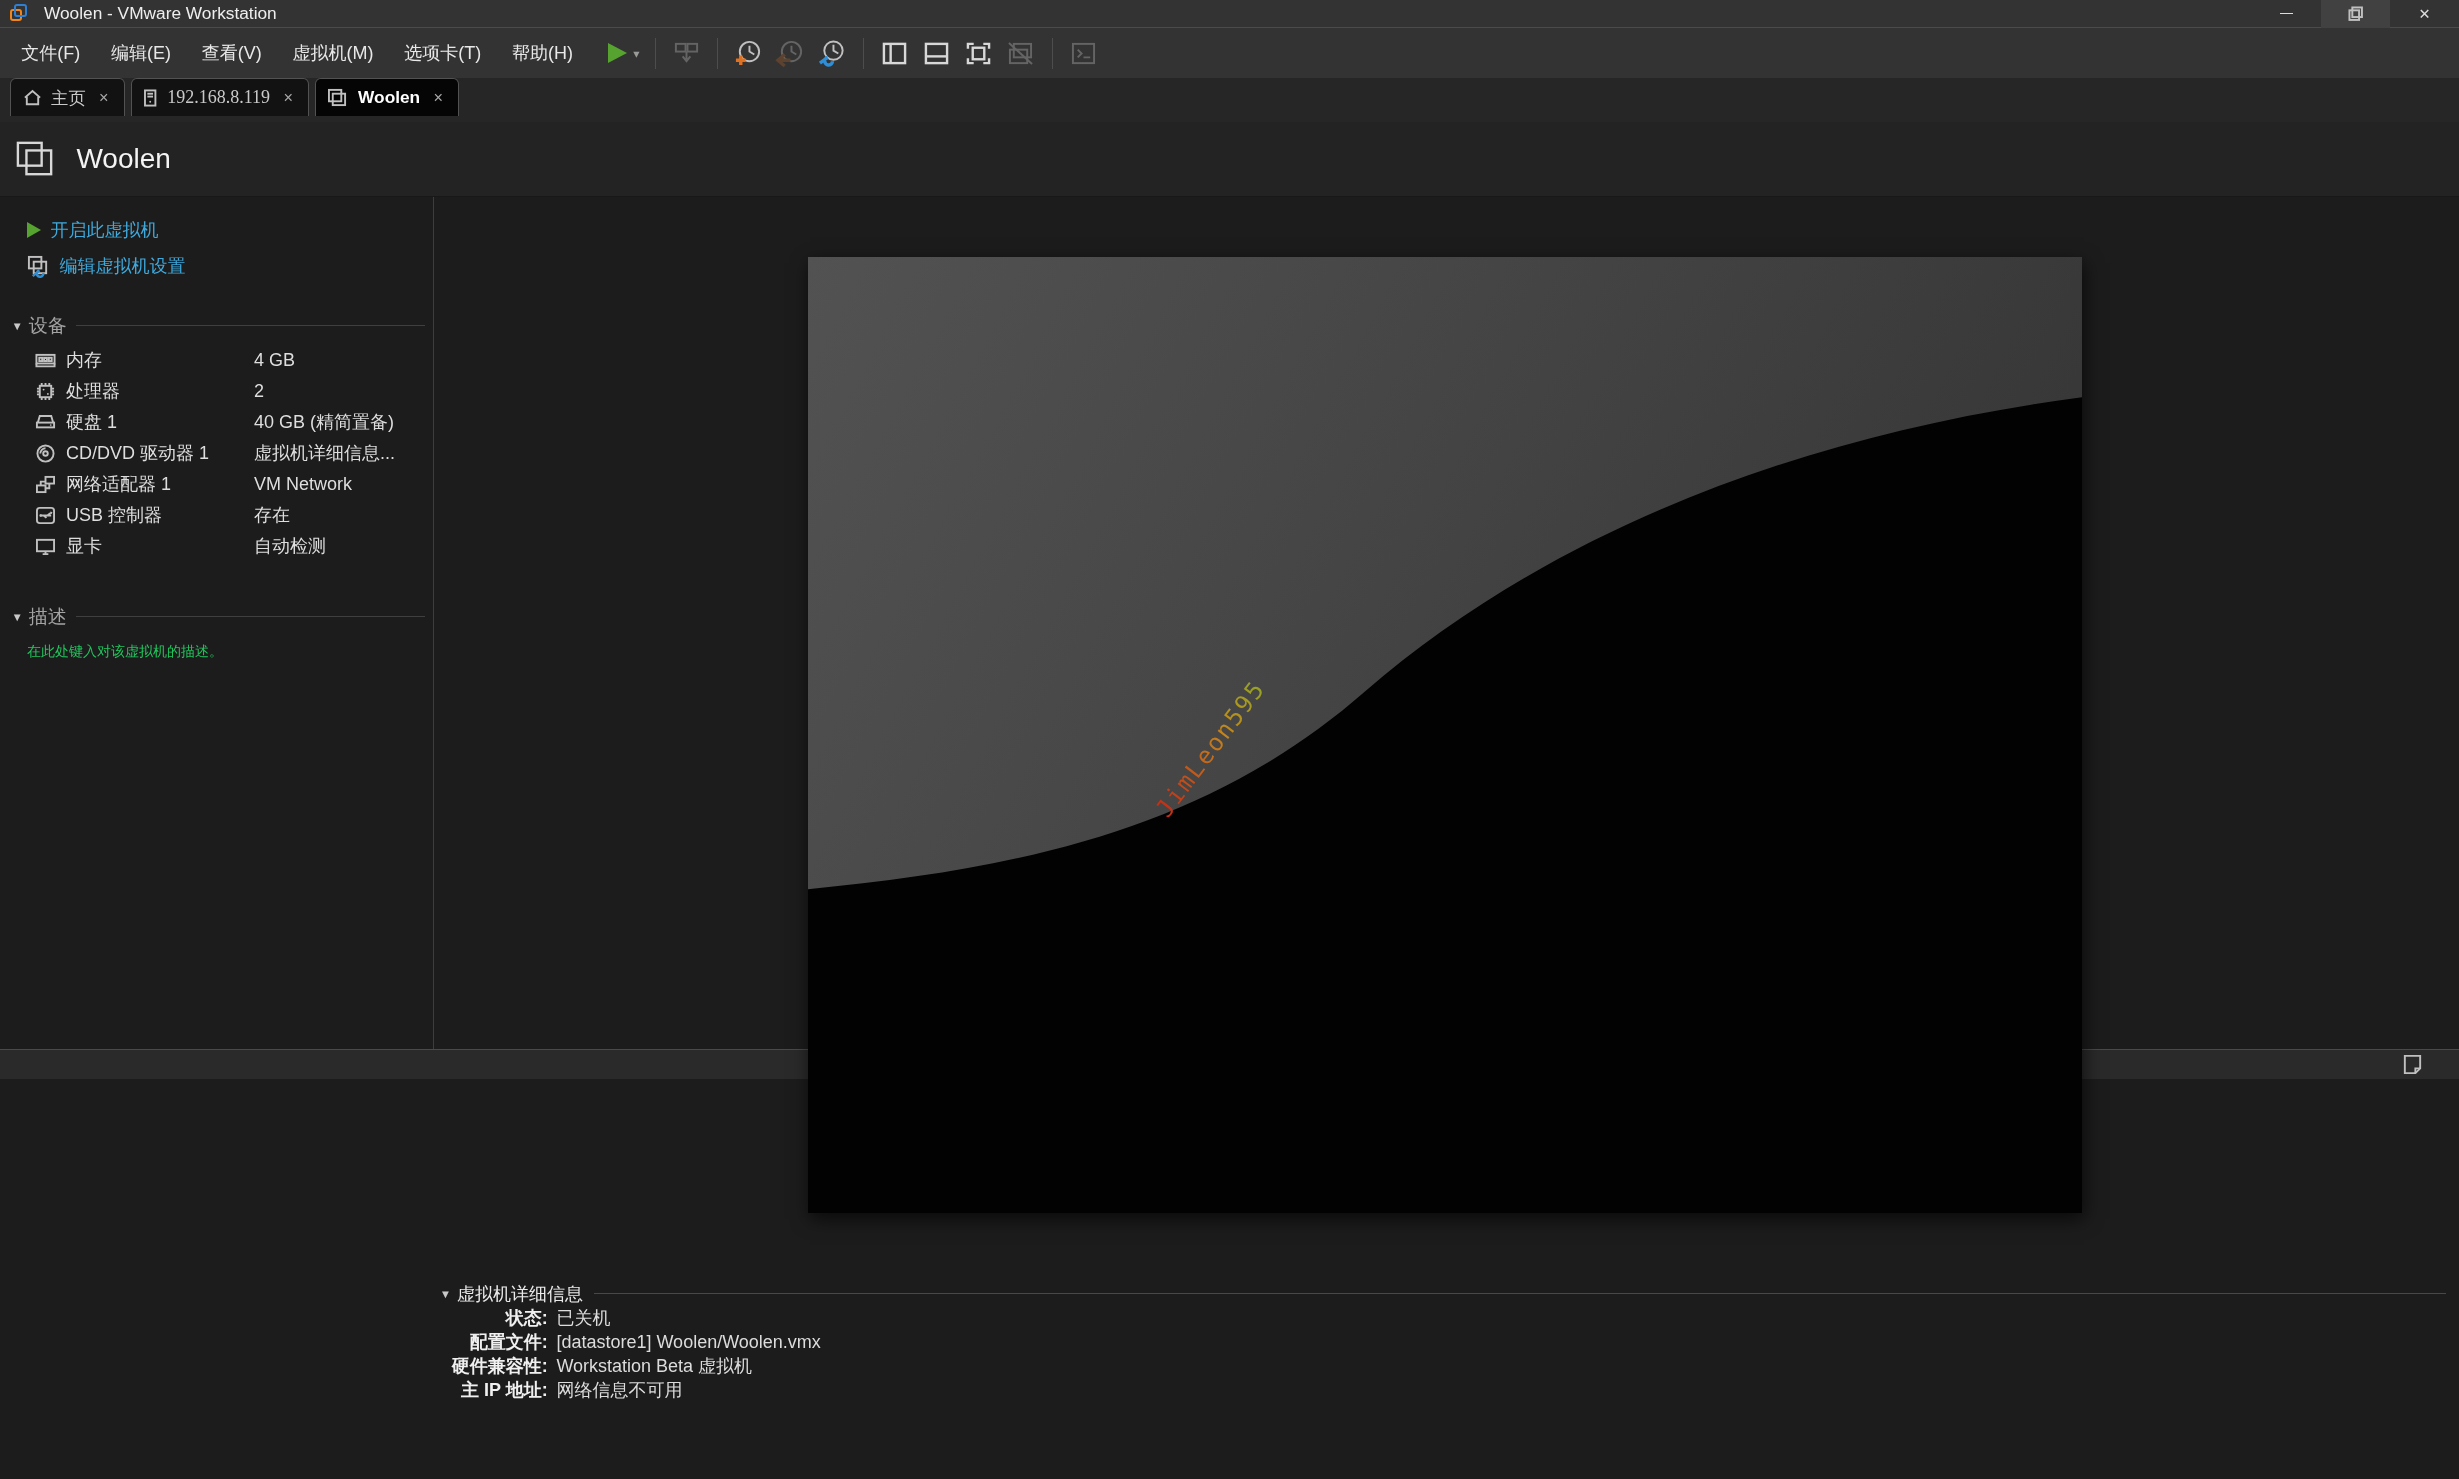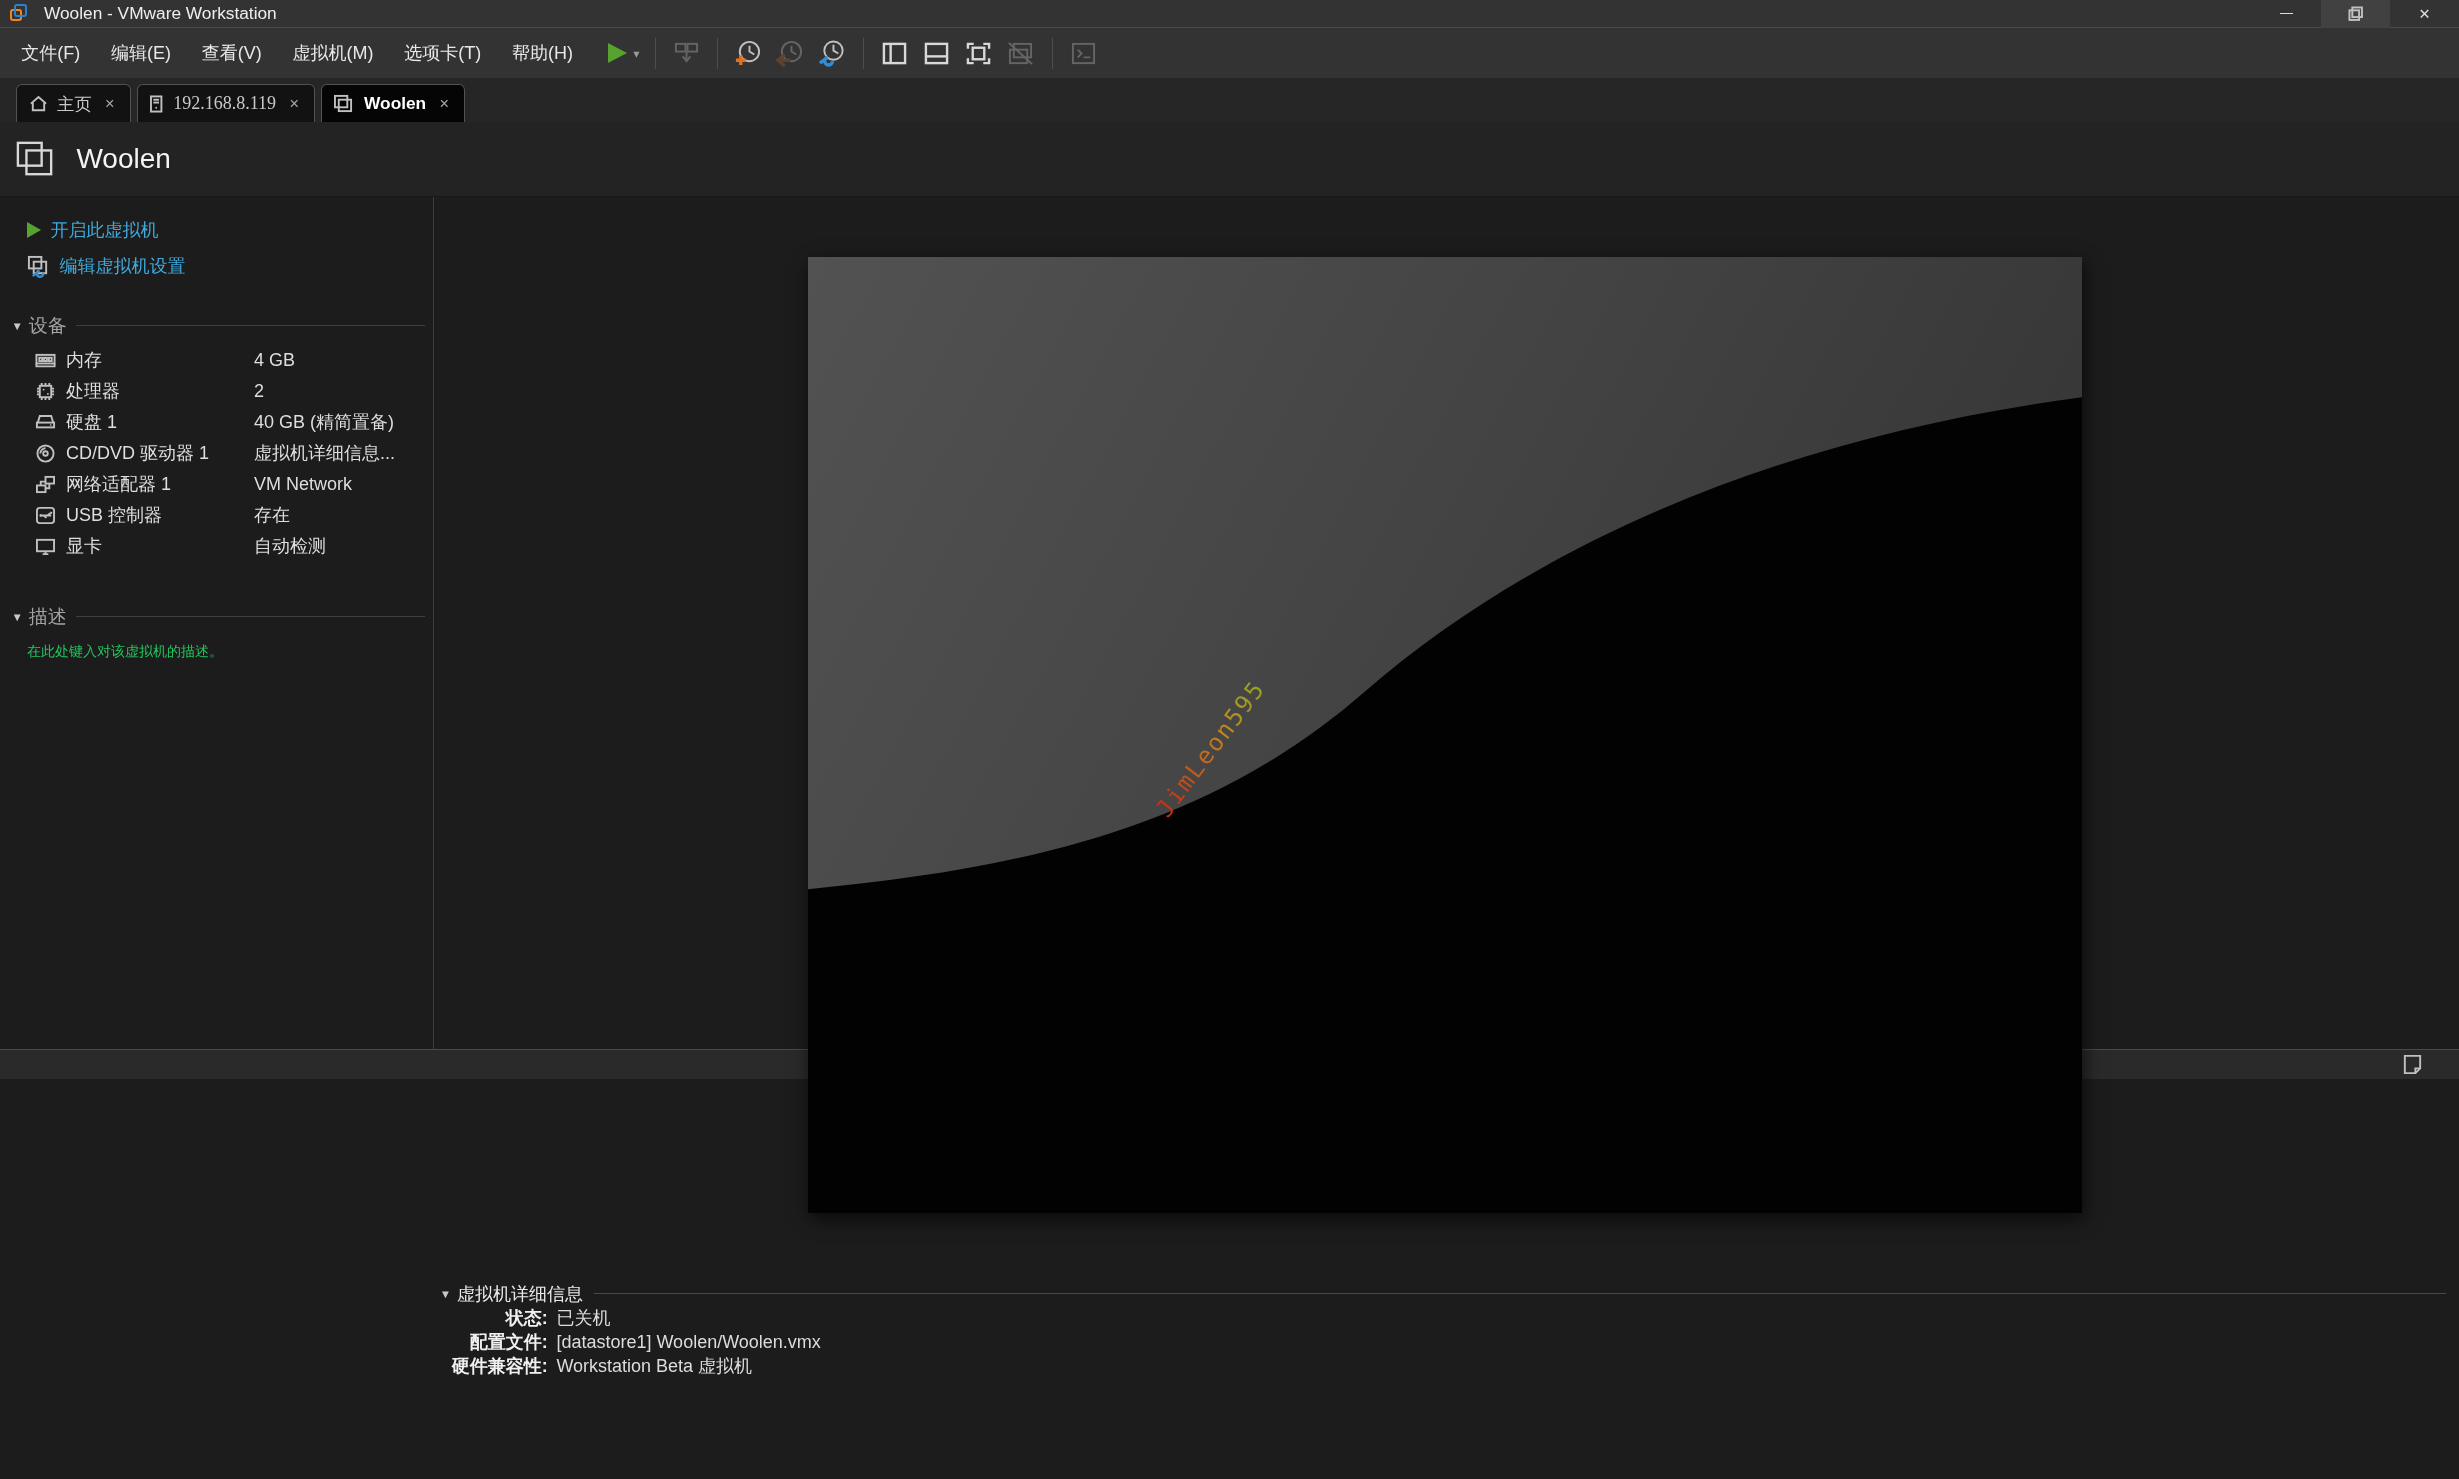--- a/index.html
+++ b/index.html
@@ -39,21 +39,21 @@
   .menubar{height:50px;background:var(--menubar-bg);display:flex;align-items:center;flex:0 0 auto;padding-left:5.8px;}
   .menu-item{font-size:18px;color:#e8e8e8;padding:0 15.4px;line-height:50px;}
   .tool-sep{width:1px;height:31px;background:#4d4d4d;margin:0 9.6px;flex:0 0 auto;}
   .tool-btn{width:42px;height:38px;display:flex;align-items:center;justify-content:center;flex:0 0 auto;}
   .tool-btn.dim{opacity:.35;}
   .power-btn{display:flex;align-items:center;margin-left:13.4px;padding:0 5.8px;}
   .play-tri{width:0;height:0;border-left:19px solid var(--green);border-top:10.6px solid transparent;border-bottom:10.6px solid transparent;}
   .dd-caret{color:#9a9a9a;font-size:12.5px;margin-left:6.7px;}
 
   
-  .tabbar{height:44px;background:var(--tabbar-bg);display:flex;align-items:flex-end;padding-left:16px;flex:0 0 auto;}
+  .tabbar{height:44px;background:var(--tabbar-bg);display:flex;padding-left:10px;flex:0 0 auto;}
   .tab{height:38px;display:flex;align-items:center;padding:0 11.5px;margin-right:5.8px;
     background:var(--tab-bg);border:1px solid #525252;border-bottom:none;border-radius:5.8px 5.8px 0 0;}
   .tab .lbl{font-size:17.3px;color:#c9c9c9;margin:0 9.6px;}
   .tab .lbl.serif{font-family:"Liberation Serif",serif;font-size:18px;}
   .tab.active{background:var(--tab-active-bg);}
   .tab.active .lbl{color:#ffffff;font-weight:bold;}
   .tab .x{color:#a8a8a8;font-size:16.3px;padding:0 3.8px;}
 
   
   .pagehdr{height:75px;background:var(--header-bg);display:flex;align-items:center;flex:0 0 auto;
@@ -365,20 +365,24 @@
           <span class="d-val">已关机</span>
         </div>
         <div class="det-row">
           <span class="d-lbl">配置文件:</span>
           <span class="d-val">[datastore1] Woolen/Woolen.vmx</span>
         </div>
         <div class="det-row">
           <span class="d-lbl">硬件兼容性:</span>
           <span class="d-val">Workstation Beta 虚拟机</span>
         </div>
+        <div class="det-row">
+          <span class="d-lbl">主 IP 地址:</span>
+          <span class="d-val">网络信息不可用</span>
+        </div>
       </div>
     </div>
   </div>
 
   <div class="statusbar">
     <svg width="23" height="23" viewBox="0 0 24 24">
       <path d="M4 3 h16 v13 l-5 5 H4 Z" class="st" stroke="#9a9a9a"></path>
       <path d="M20 16 h-5 v5" class="st" stroke="#9a9a9a"></path>
     </svg>
   </div>

